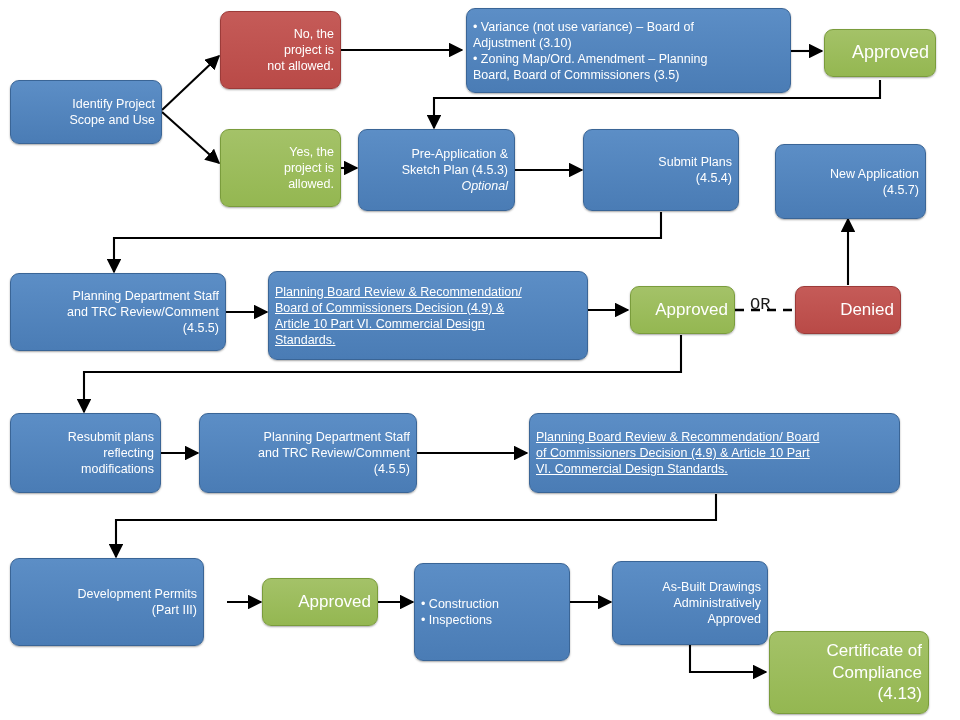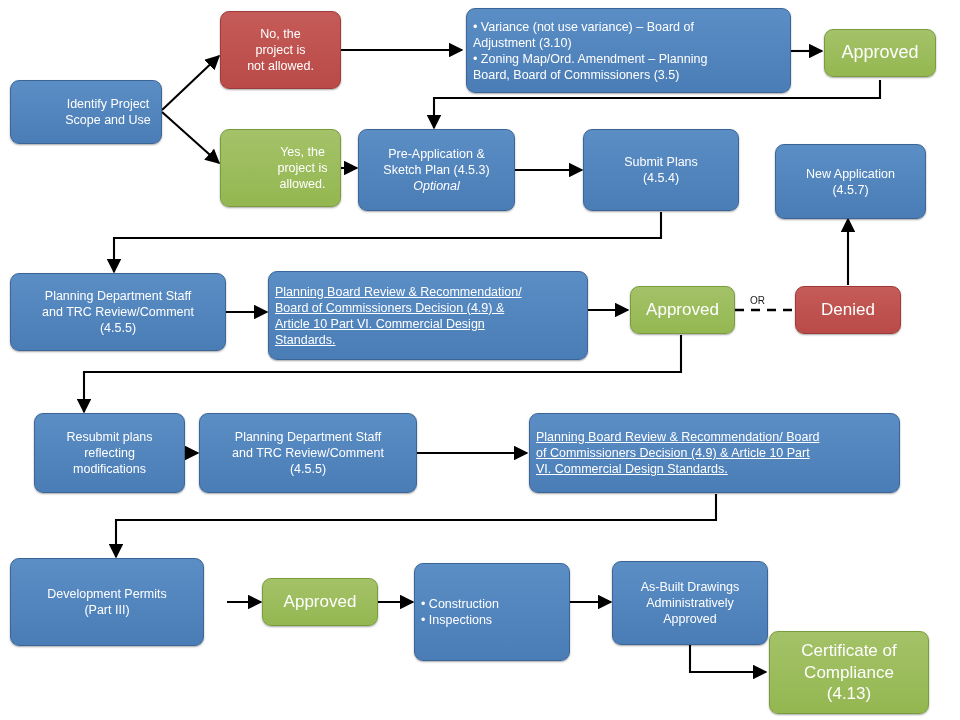--- a/index.html
+++ b/index.html
@@ -54,28 +54,28 @@
     background: linear-gradient(#a4c268, #94b751);
     border: 1.5px solid #7a9c3c;
     box-shadow: 0 1px 2px rgba(0,0,0,0.35);
   }
   .red {
     background: linear-gradient(#c55b58, #b94a47);
     border: 1.5px solid #9c3b39;
     box-shadow: 0 1px 2px rgba(0,0,0,0.35);
   }
   .t-left  .txt { text-align: left; }
-  .t-center .txt { text-align: center; }
+  .t-center .txt { text-align: right; }
   .underline .txt { text-decoration: underline; }
   .or-label {
     position: absolute;
     z-index: 3;
     color: #1b1b1b;
-    font-size: 10px;
-    font-family: Liberation Sans, sans-serif;
+    font-size: 17px;
+    font-family: Liberation Mono, monospace;
   }
   .fs12 { font-size: 12.5px; }
   .fs18 { font-size: 18px; }
   .fs17 { font-size: 17px; }
   .bullets .txt { text-align: left; }
 </style>
 </head>
 <body>
 
 <div id="canvas">
@@ -190,21 +190,21 @@
   <div class="node green t-center fs17" style="left:630px; top:286px; width:105px; height:48px;">
     <span class="txt">Approved</span>
   </div>
 
   <span class="or-label" style="left:750px; top:295px;">OR</span>
 
   <div class="node red t-center fs17" style="left:795px; top:286px; width:106px; height:48px;">
     <span class="txt">Denied</span>
   </div>
 
-  <div class="node blue t-center fs12" style="left:10px; top:413px; width:151px; height:80px;margin-left:24px;">
+  <div class="node blue t-center fs12" style="left:10px; top:413px; width:151px; height:80px;">
     <span class="txt">Resubmit plans
 reflecting
 modifications</span>
   </div>
 
   <div class="node blue t-center fs12" style="left:199px; top:413px; width:218px; height:80px;">
     <span class="txt">Planning Department Staff
 and TRC Review/Comment
 (4.5.5)</span>
   </div>

